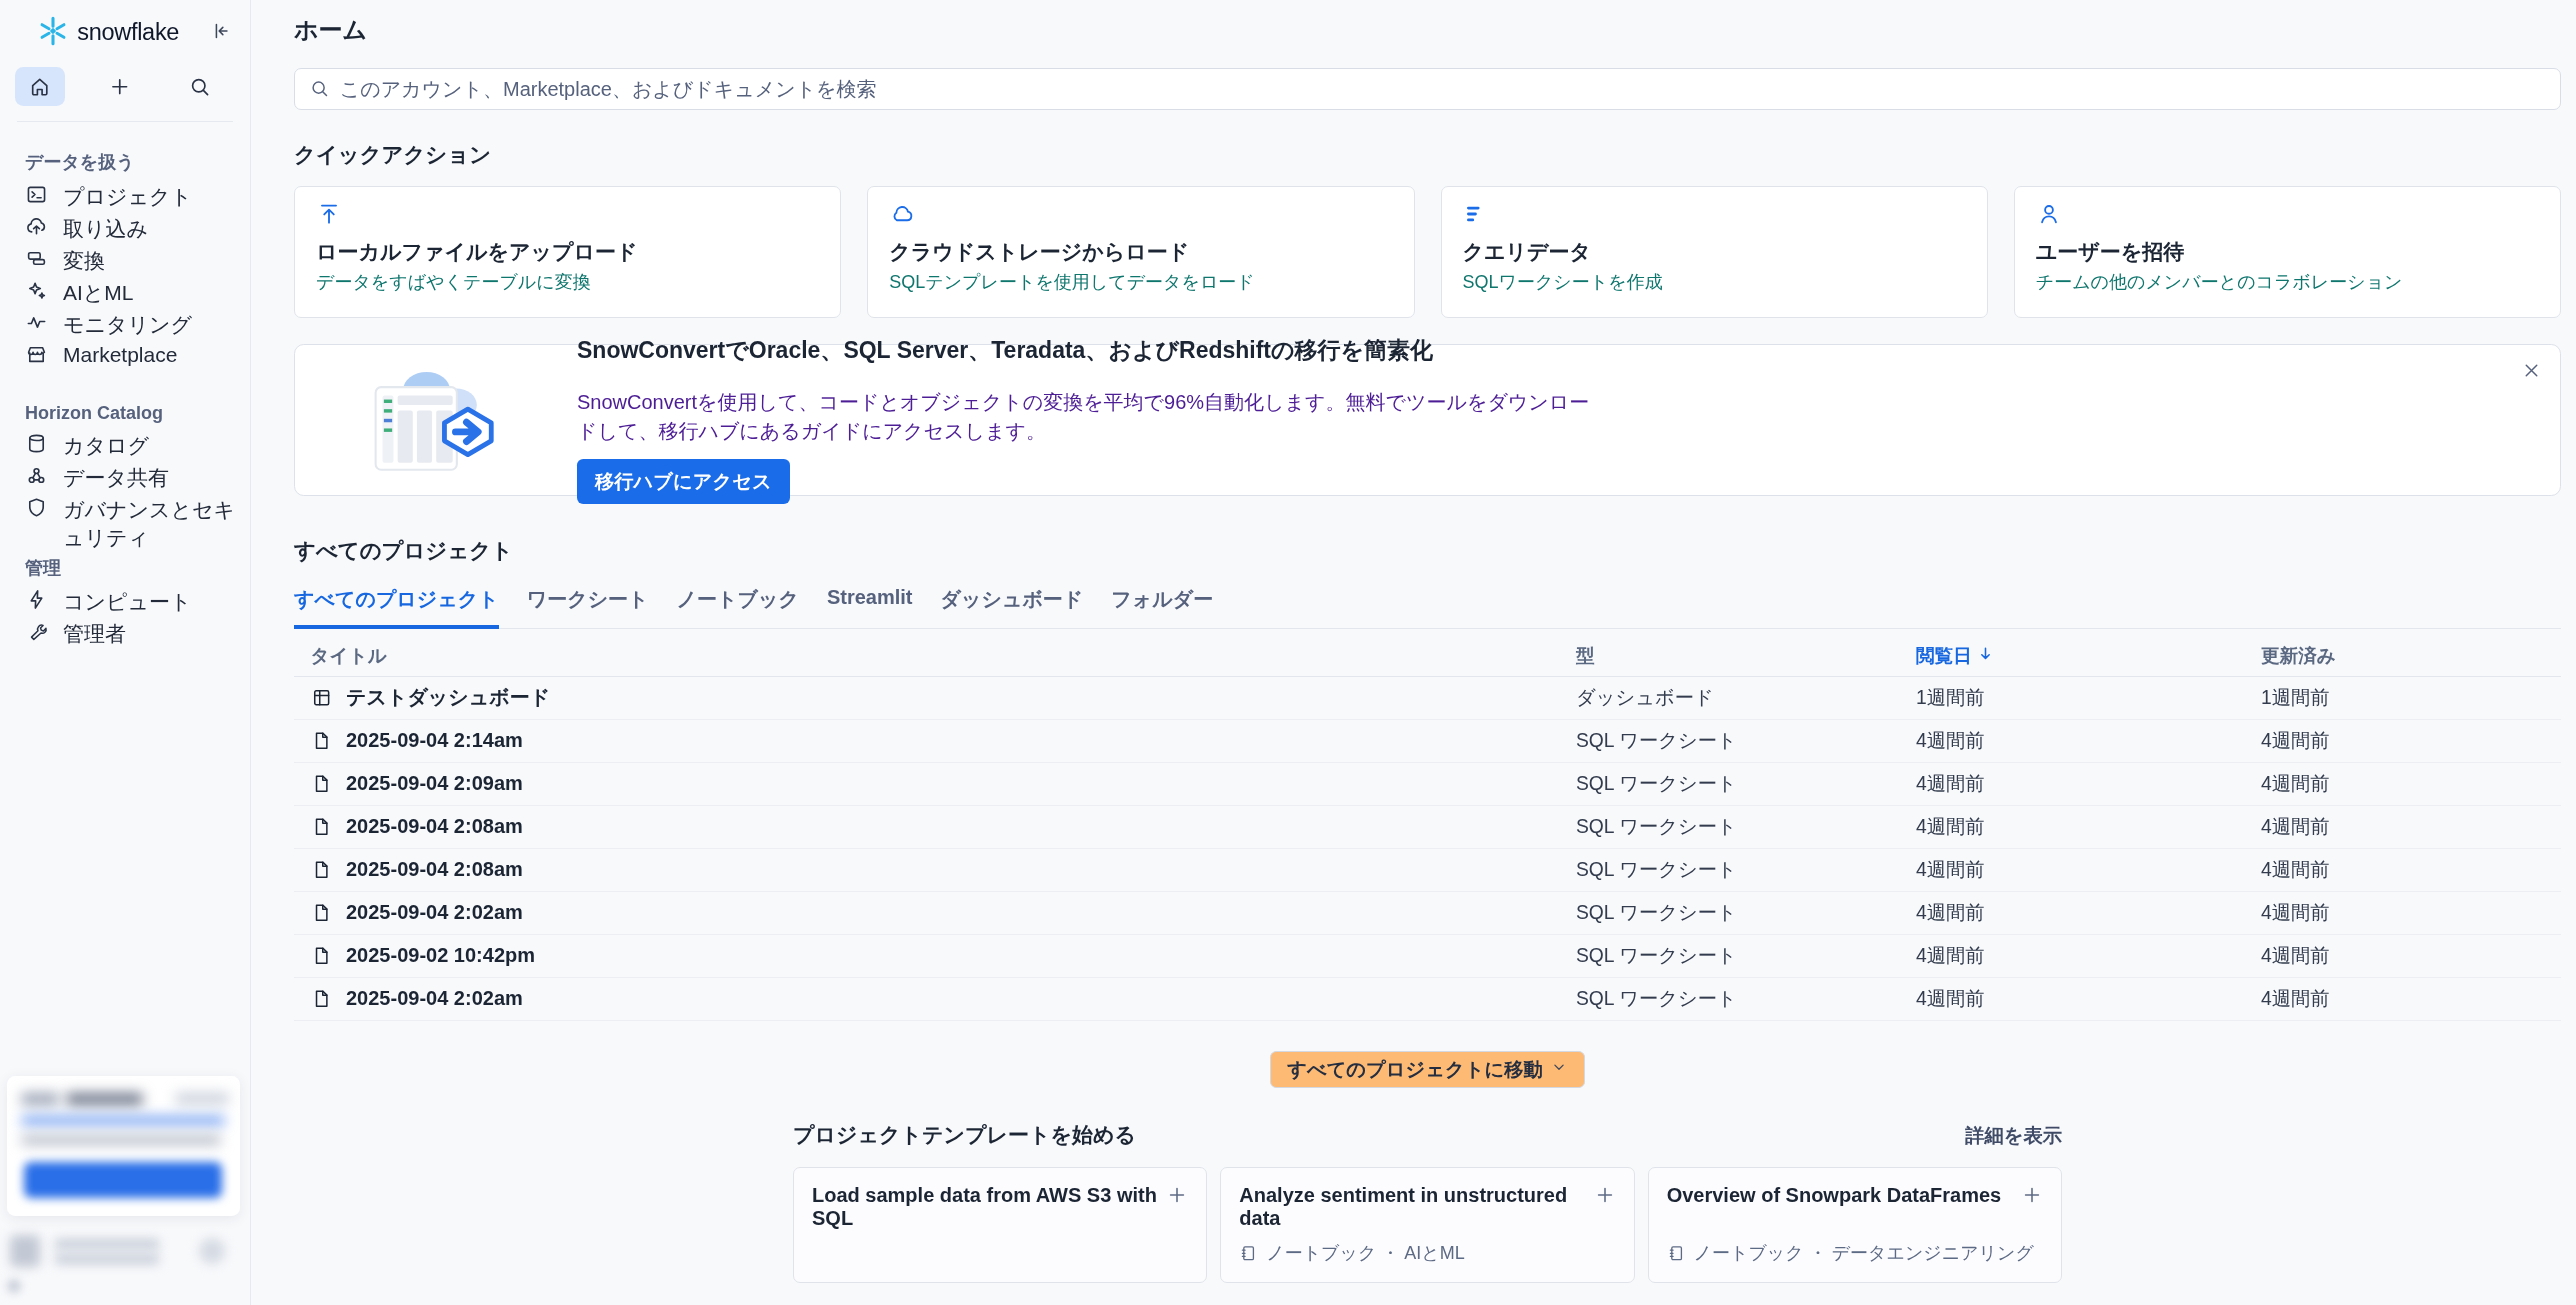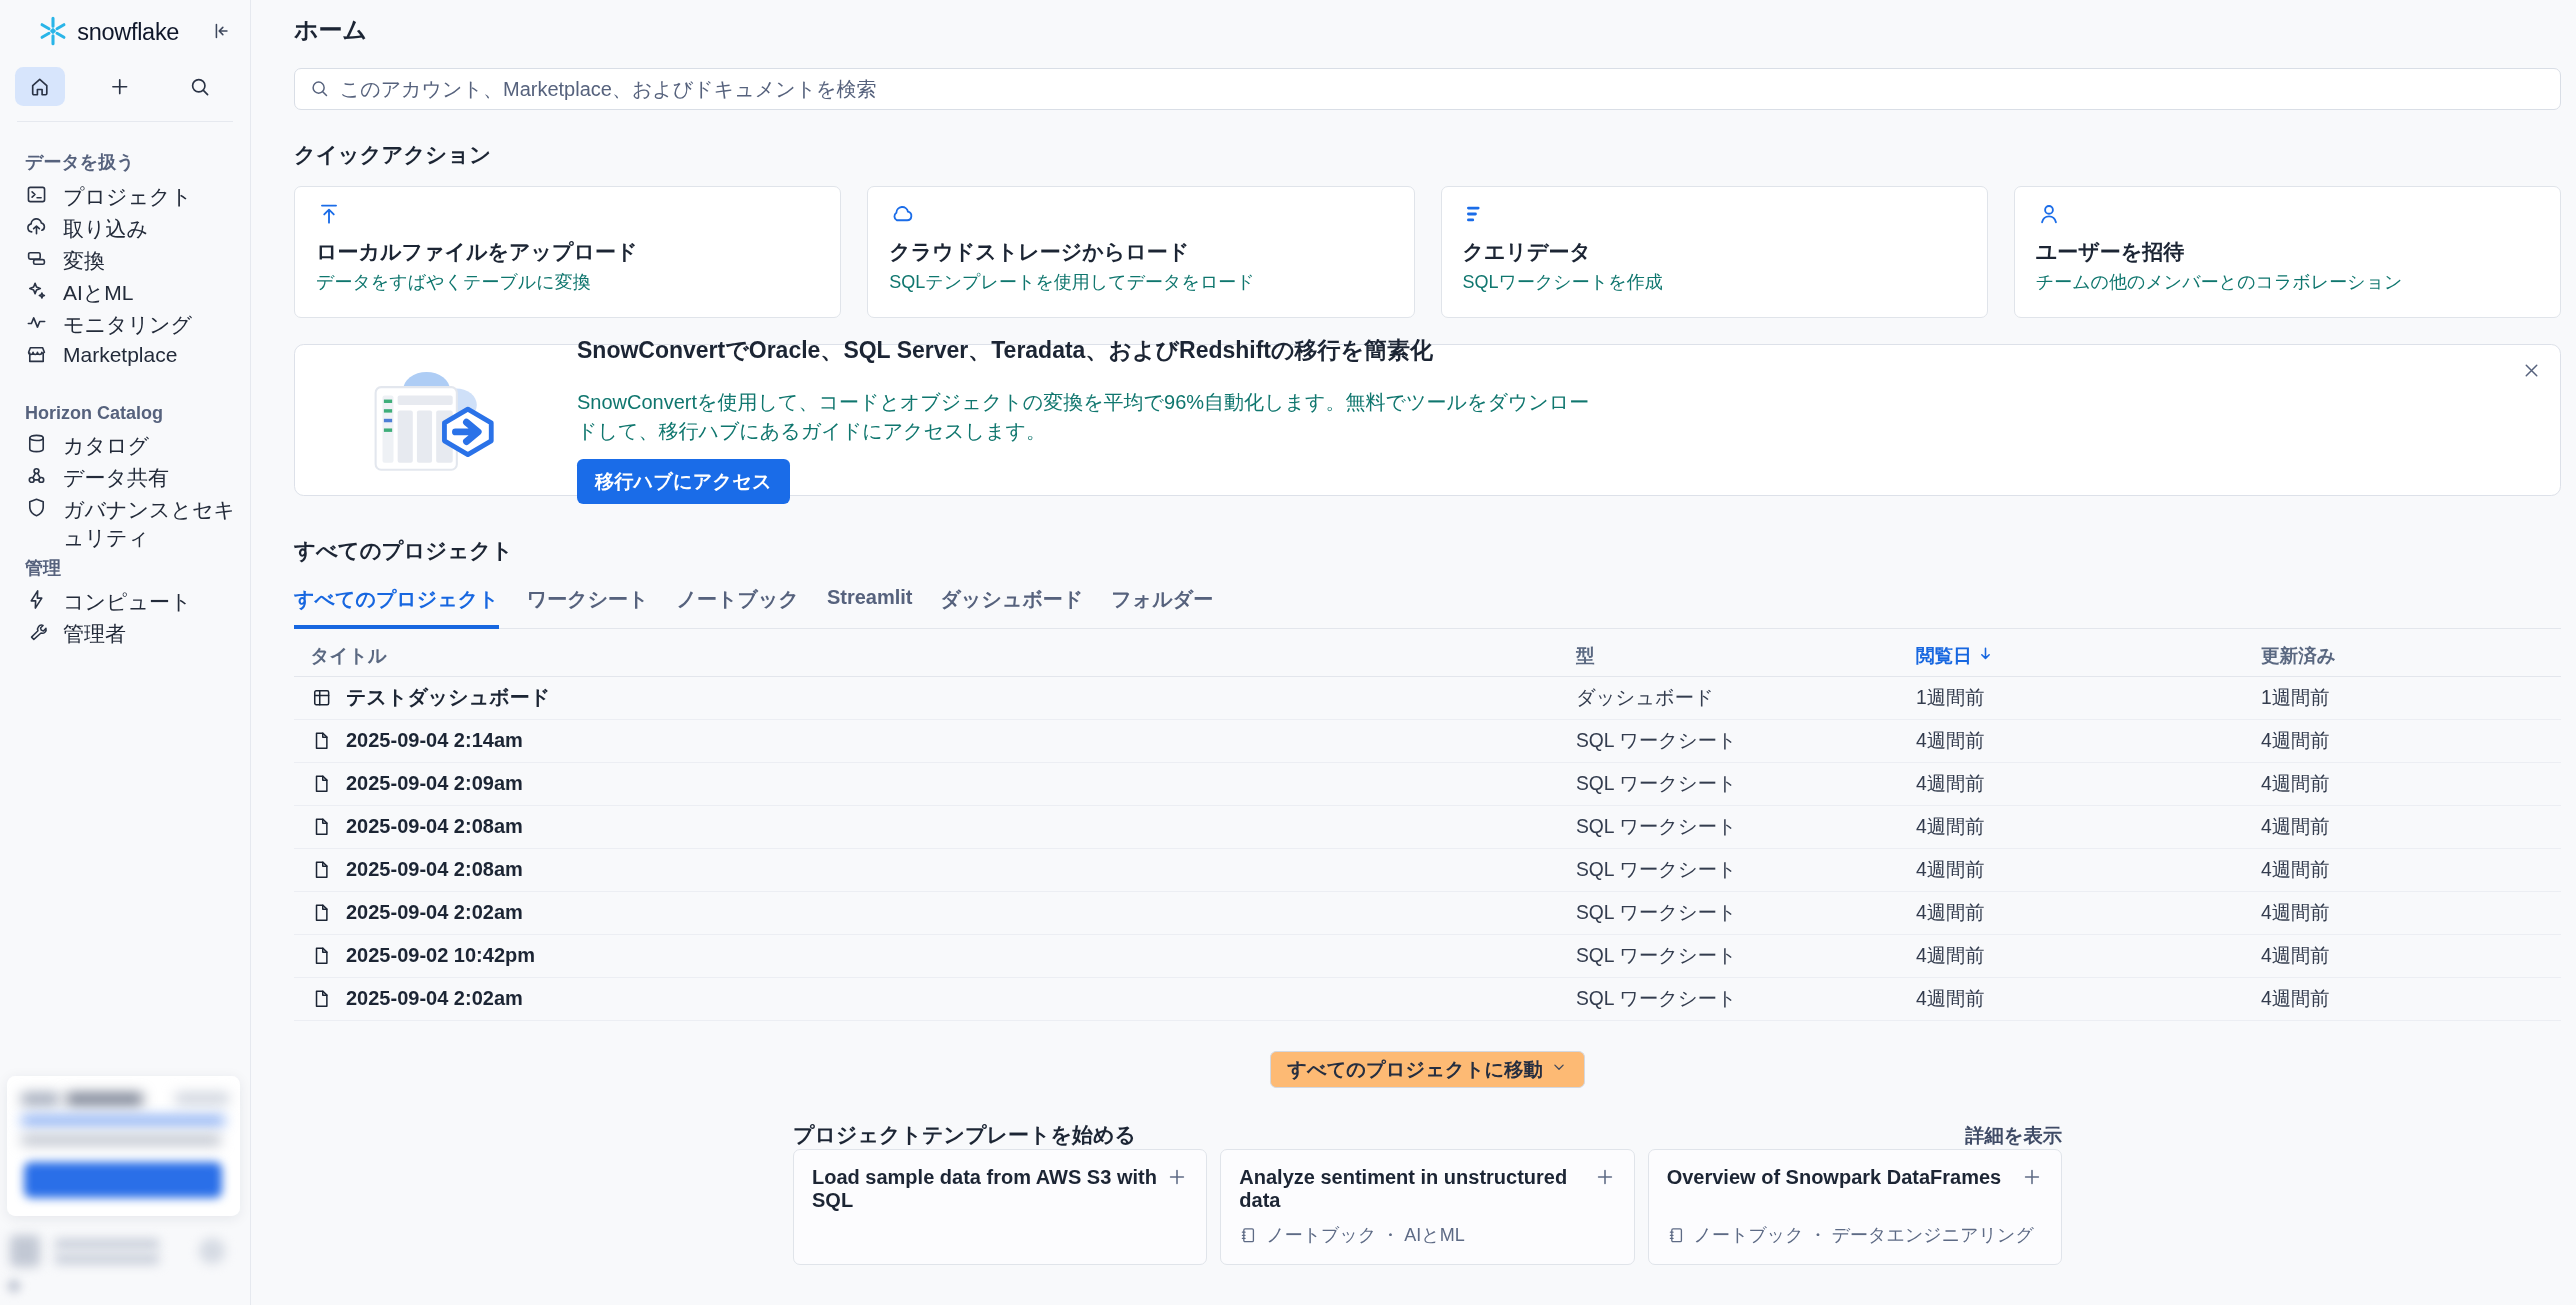--- a/index.html
+++ b/index.html
@@ -62,21 +62,21 @@
   .qa-icon{color:#1a6ce8;}
   .qa-icon svg{width:26px;height:26px;}
   .qa-title{margin-top:9.7px;font-size:21px;font-weight:700;color:#1c2534;}
   .qa-sub{margin-top:4px;font-size:18px;color:#0f766e;}
 
   .banner{margin-top:26px;background:#fff;border:1.4px solid #dde1e9;border-radius:9.7px;height:150px;
           position:relative;display:flex;align-items:center;}
   .banner-illo{margin-left:68px;width:145px;height:117px;flex:0 0 auto;}
   .banner-text{margin-left:69px;}
   .banner-title{font-size:23px;font-weight:700;color:#1c2534;}
-  .banner-body{margin-top:22px;font-size:20px;line-height:29px;color:#0f766e;max-width:1015px;}
+  .banner-body{margin-top:22px;font-size:20px;line-height:29px;color:#4c1d95;max-width:1015px;}
   .banner-btn{margin-top:12.4px;display:inline-block;background:#1a6ce8;color:#fff;border:none;border-radius:6.2px;
               font-size:19.3px;font-weight:600;padding:9px 18px;cursor:pointer;
               font-family:"Liberation Sans","DejaVu Sans",sans-serif;}
   .banner-close{position:absolute;top:11px;right:14px;background:none;border:none;color:#56627d;cursor:pointer;padding:4.1px;}
   .banner-close svg{width:21px;height:21px;}
 
   .proj-heading{margin-top:40px;font-size:21.4px;font-weight:700;color:#1c2534;}
   .tabs{display:flex;gap:28px;margin-top:21px;border-bottom:1.4px solid #e3e6ec;}
   .tab{font-size:20px;font-weight:700;color:#56627d;padding-bottom:12.4px;border-bottom:4.1px solid transparent;
        margin-bottom:-1.4px;cursor:pointer;white-space:nowrap;}
@@ -98,21 +98,21 @@
   .move-wrap{display:flex;justify-content:center;margin-top:30px;}
   .move-btn{display:flex;align-items:center;gap:7px;background:#fdba74;border:1.4px solid #d3d8e1;border-radius:6.2px;
             height:37px;padding:0 16.6px;font-size:19.3px;font-weight:600;color:#252e40;cursor:pointer;
             font-family:"Liberation Sans","DejaVu Sans",sans-serif;}
   .move-btn svg{width:18px;height:18px;color:#3d475c;}
 
   .tpl-wrap{width:1269px;margin:33px auto 0;}
   .tpl-header{display:flex;justify-content:space-between;align-items:baseline;}
   .tpl-heading{font-size:21px;font-weight:600;color:#1c2534;}
   .tpl-link{font-size:19.3px;font-weight:600;color:#3f4b66;cursor:pointer;}
-  .tpl-grid{display:grid;grid-template-columns:repeat(3,1fr);gap:21.4px 13px;}
+  .tpl-grid{display:grid;grid-template-columns:repeat(3,1fr);gap:21.4px 13px;margin-top:18px;}
   .tpl-card{background:#fcfcfe;border:1.4px solid #e0e4ea;border-radius:7px;height:81px;padding:16.6px 18px;
             display:flex;flex-direction:column;justify-content:space-between;cursor:pointer;}
   .tpl-top{display:flex;justify-content:space-between;align-items:flex-start;}
   .tpl-title{font-size:20px;font-weight:700;color:#1c2534;}
   .tpl-plus{background:none;border:none;color:#5d6a85;padding:0;cursor:pointer;}
   .tpl-plus svg{width:22px;height:22px;}
   .tpl-meta{display:flex;align-items:center;gap:8.3px;font-size:18px;color:#5d6a85;}
   .tpl-meta .m-icon{display:flex;color:#5d6a85;}
   .tpl-meta svg{width:18.6px;height:18.6px;}
 </style>

